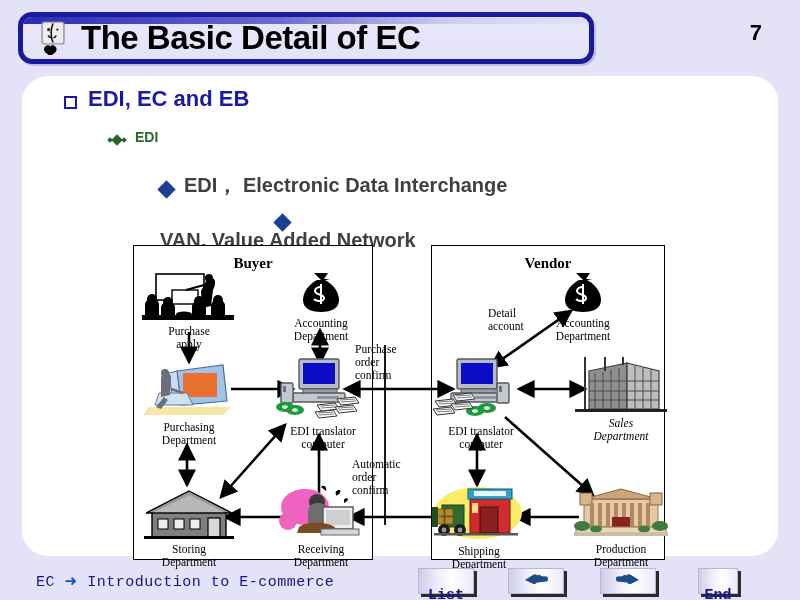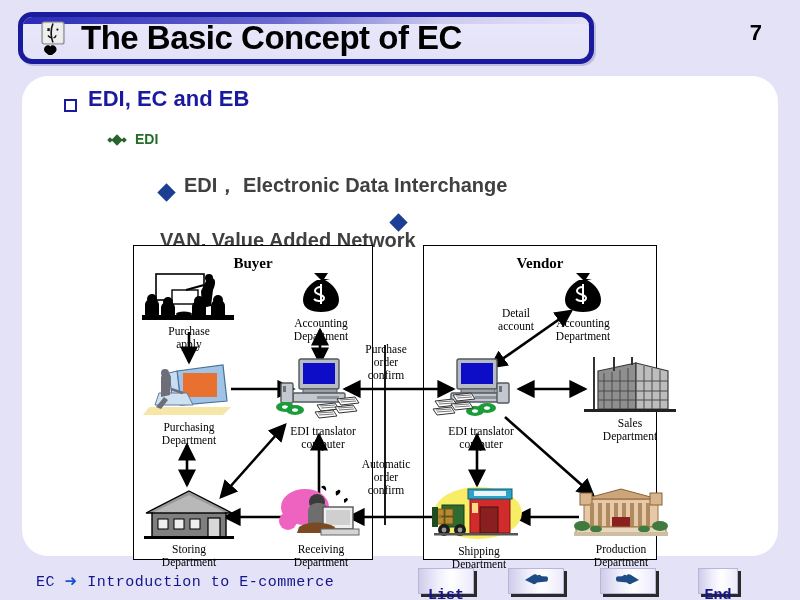--- a/index.html
+++ b/index.html
@@ -34,21 +34,21 @@
   #page-number{
     position:absolute;right:38px;top:20px;
     font-size:22px;font-weight:bold;color:#000;
   }
   
   #content-card{
     position:absolute;left:22px;top:76px;width:756px;height:480px;
     background:#ffffff;border-radius:26px;
   }
   
-  .bullet-row{display:flex;align-items:flex-end;}
+  .bullet-row{display:flex;align-items:center;}
   #b1{position:absolute;left:64px;top:86px;}
   #b2{position:absolute;left:110px;top:127px;}
   #b3{position:absolute;left:160px;top:172px;}
   #b4{position:absolute;left:160px;top:209px;flex-direction:column;}
 
   .marker{flex:0 0 auto;margin-right:11px;display:inline-block;}
   .m-square{
     width:13px;height:13px;border:2.5px solid #1a1aa0;margin-top:7px;
     box-sizing:border-box;background:#fff;
   }
@@ -68,34 +68,34 @@
 
   
   #diagram{
     position:absolute;left:133px;top:245px;width:552px;height:315px;
   }
   .panel{
     position:absolute;top:0;height:315px;border:1.5px solid #000;background:#fff;
     box-sizing:border-box;
   }
   #panel-buyer{left:0;width:240px;}
-  #panel-vendor{left:290px;width:234px;}
+  #panel-vendor{left:298px;width:234px;}
   .panel-title{
     position:absolute;top:9px;left:0;right:0;text-align:center;
     font-family:"Liberation Serif",serif;font-weight:bold;font-size:15px;color:#000;
   }
   .node{position:absolute;text-align:center;}
   .node .cap{
     font-family:"Liberation Serif",serif;font-size:11.5px;color:#000;line-height:1.12;
     white-space:nowrap;
   }
   .art{margin:0 auto;position:relative;}
   .mid-label{
     position:absolute;font-family:"Liberation Serif",serif;font-size:11.5px;
-    color:#000;text-align:center;line-height:1.12;white-space:nowrap;
+    color:#000;text-align:left;line-height:1.12;white-space:nowrap;
   }
   svg.arrows{position:absolute;left:0;top:0;width:552px;height:315px;overflow:visible;}
 
   
   #footer-text{
     position:absolute;left:36px;top:572px;
     font-family:"Liberation Mono",monospace;font-size:15px;font-weight:normal;color:#14148c;
     white-space:nowrap;letter-spacing:.5px;
   }
   #footer-text .arr{color:#1a4fd0;font-family:"DejaVu Sans",sans-serif;}
@@ -126,21 +126,21 @@
       <rect x="7" y="1" width="22" height="22" rx="2" fill="#d9d9d9" stroke="#8a8a8a" stroke-width="1.2"></rect>
       <rect x="8.2" y="2.2" width="19.6" height="19.6" rx="1.5" fill="#eeeeee"></rect>
       <path d="M18 2.5 C15.5 8, 15.5 16, 18 21.5" stroke="#111" stroke-width="1.6" fill="none"></path>
       <path d="M12.5 7.5 L14.6 9.8 M12.5 9.8 L14.6 7.5" stroke="#111" stroke-width="1.4"></path>
       <circle cx="22.4" cy="8.6" r="1.1" fill="#111"></circle>
       <path d="M13 14.5 C14.4 16.4, 16 16.8, 17 16.2" stroke="#111" stroke-width="1.3" fill="none"></path>
       <path d="M21.2 14.2 C20.4 16.2, 19.2 16.9, 18.4 16.6" stroke="#111" stroke-width="1.3" fill="none"></path>
       <path d="M9 28.6 c0-2.6 2.1-4.3 3.9-4.3 1.1 0 1.9.5 2.4 1.2 .5-.7 1.3-1.2 2.4-1.2 1.8 0 3.9 1.7 3.9 4.3 0 3.1-4.6 5.3-6.3 6.4C13.6 33.9 9 31.7 9 28.6z" fill="#000"></path>
     </svg>
   </div>
-  <div id="page-title">The Basic Concept of EC</div>
+  <div id="page-title">The Basic Detail of EC</div>
 </div>
 <div id="page-number">7</div>
 
 <div id="content-card"></div>
 
 <div id="b1" class="bullet-row">
   <span class="marker m-square"></span>
   <span class="t-l1">EDI, EC and EB</span>
 </div>
 
@@ -398,21 +398,21 @@
             <line x1="26" y1="41" x2="41" y2="40"></line>
           <line x1="23" y1="48" x2="38" y2="47"></line>
             <line x1="24" y1="50" x2="39" y2="49"></line>
         </g>
       </svg>
     </div>
     <div class="cap">EDI translator</div>
     <div class="cap">computer</div>
   </div>
 
-  <div class="node" style="left:449px;top:112px;width:96px;">
+  <div class="node" style="left:440px;top:112px;width:96px;font-style:italic;">
     <div class="art">
       <svg width="92" height="56" viewBox="0 0 92 56">
         <polygon points="14,14 52,6 52,52 14,52" fill="#8f8f8f" stroke="#3b3b3b" stroke-width="1.2"></polygon>
         <polygon points="52,6 84,14 84,52 52,52" fill="#bdbdbd" stroke="#3b3b3b" stroke-width="1.2"></polygon>
         <g stroke="#4a4a4a" stroke-width="1">
           <line x1="20" y1="16" x2="20" y2="52"></line>
             <line x1="28" y1="15" x2="28" y2="52"></line>
           <line x1="36" y1="13" x2="36" y2="52"></line>
             <line x1="44" y1="11" x2="44" y2="52"></line>
           <line x1="60" y1="9" x2="60" y2="52"></line>

